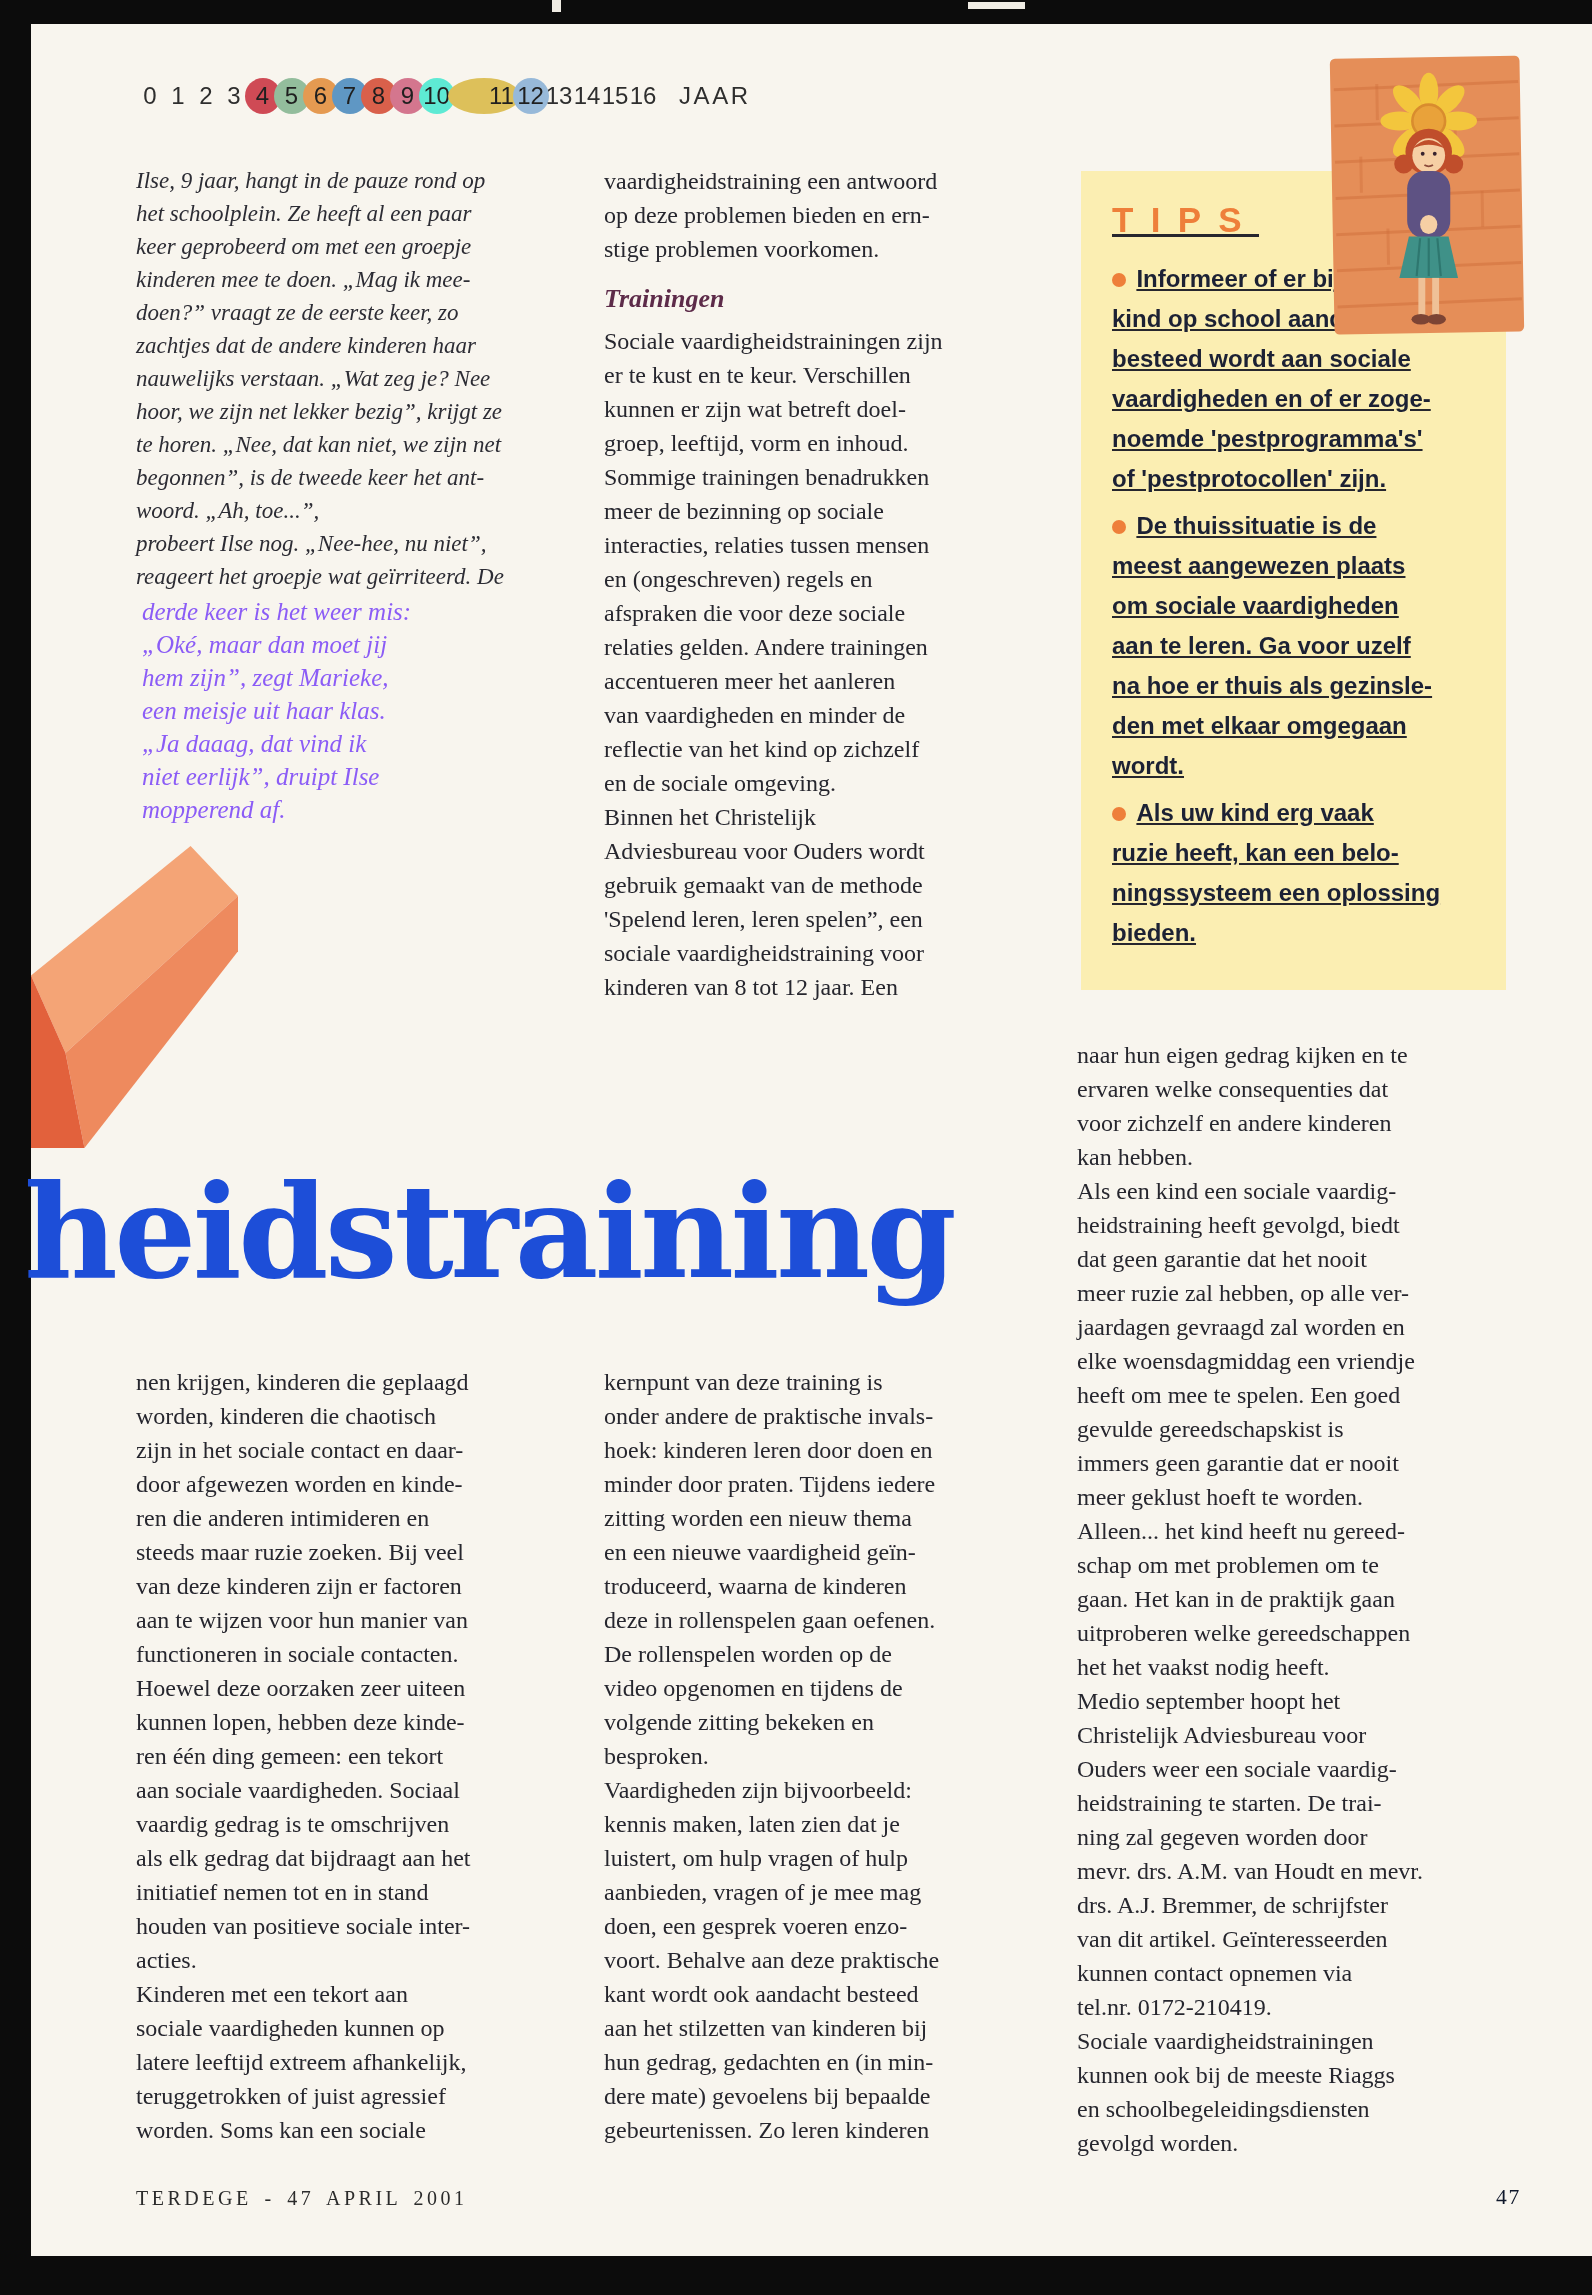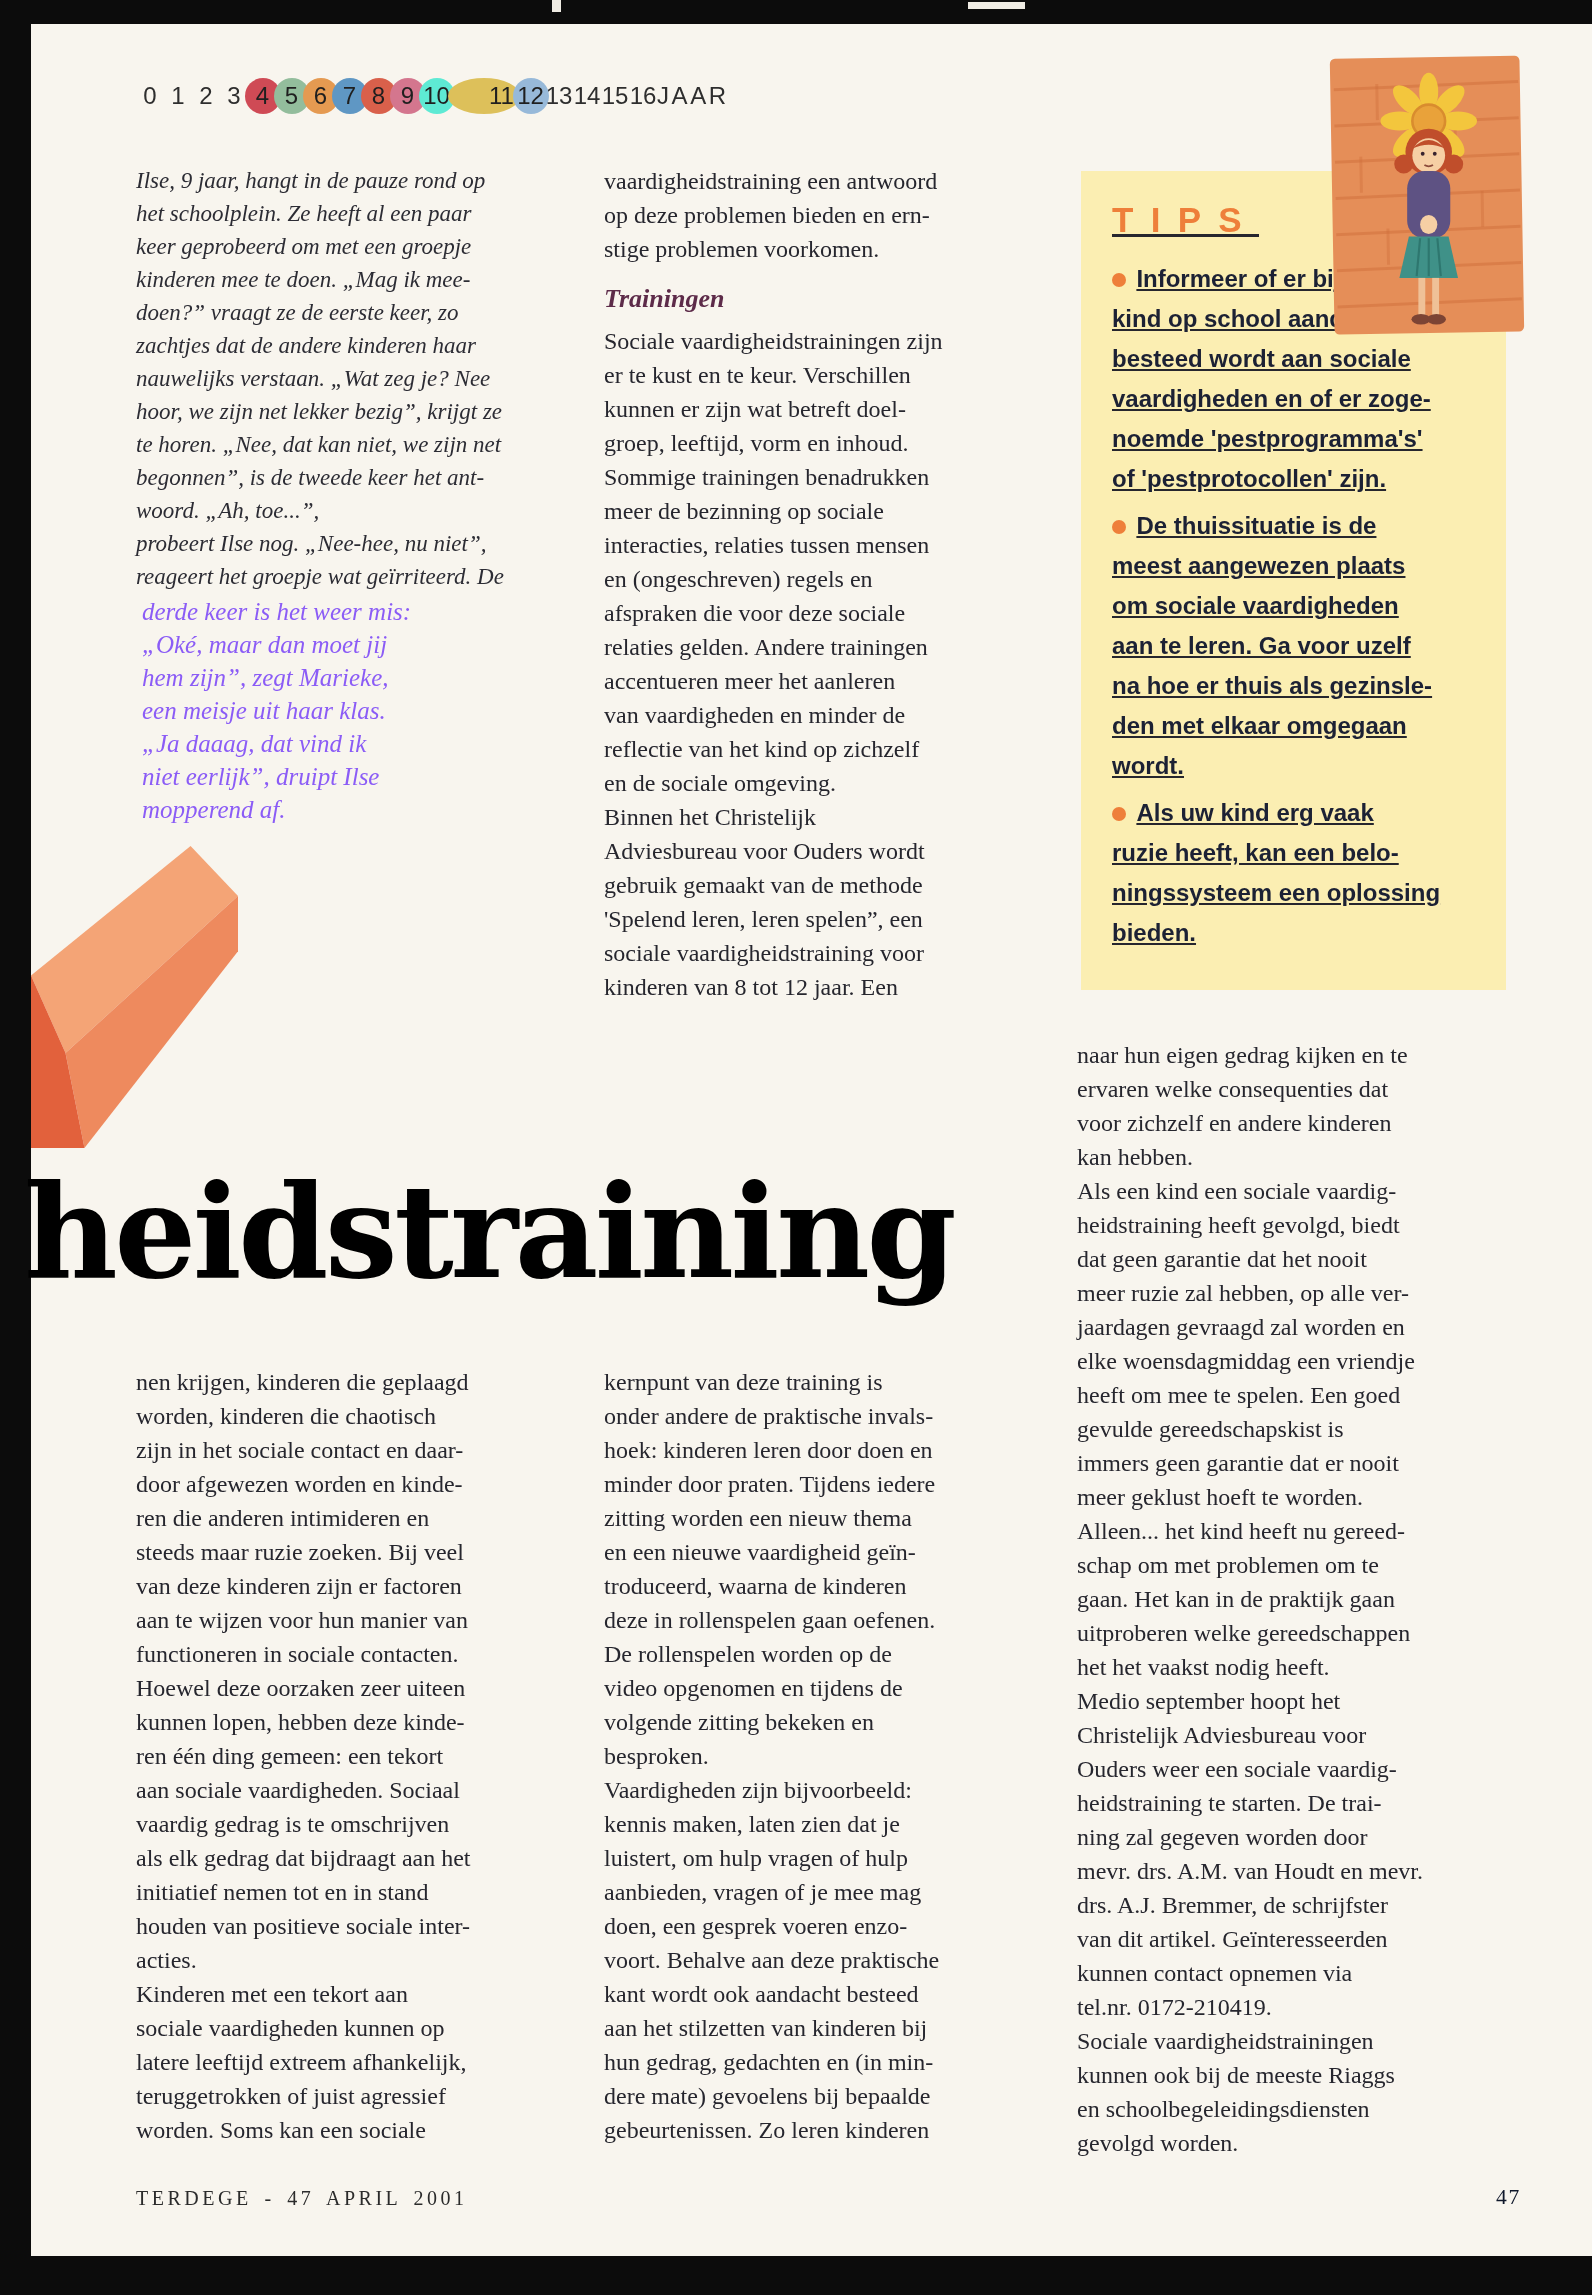--- a/index.html
+++ b/index.html
@@ -12,21 +12,21 @@
   .bar-bottom{position:absolute;left:0;top:2256px;width:1592px;height:40px;background:#0c0c0c;}
   .regmark-a{position:absolute;left:552px;top:0;width:8.6px;height:12px;background:#efece4;}
   .regmark-b{position:absolute;left:968px;top:1.7px;width:57px;height:7.8px;background:#efece4;}
 
   
   .timeline{position:absolute;left:136px;top:78px;display:flex;align-items:center;
             font-family:"Liberation Sans",sans-serif;font-size:24px;color:#2e2e2e;z-index:3;}
   .ages{display:inline-flex;align-items:center;}
   .age{display:inline-flex;width:28px;height:36px;align-items:center;justify-content:center;}
   .age.circled{width:36px;height:36px;border-radius:50%;margin:0 -3.5px;color:#1f1f1f;}
-  .timeline-label{margin-left:0;letter-spacing:2.6px;}
+  .timeline-label{margin-left:22px;letter-spacing:2.6px;}
 
   
   .illustration{position:absolute;left:1327px;top:45px;width:200px;height:302px;z-index:6;}
 
   
   .story{position:absolute;left:136px;top:164px;width:436px;font-style:italic;
          font-size:23px;line-height:33px;color:#2c2c34;z-index:2;}
   .story-tail{position:absolute;left:142px;top:595px;width:311px;text-align:left;
          font-style:italic;font-size:25px;line-height:33px;color:#8b5cf6;z-index:2;}
 
@@ -41,21 +41,21 @@
               letter-spacing:17.3px;color:#ee7f3a;margin-bottom:19px;}
   .tip{font-family:"Liberation Sans",sans-serif;font-weight:bold;font-size:24px;
        line-height:40px;color:#1c2134;margin-bottom:7px;}
   .bullet{display:inline-block;width:14px;height:14px;border-radius:50%;background:#ee7f3a;margin-right:10.4px;}
 
   
   .decor-shape{position:absolute;left:31px;top:846px;width:207px;height:302px;z-index:0;}
 
   
   .headline{position:absolute;left:24px;top:1167px;font-family:"DejaVu Serif",serif;font-weight:bold;
-            font-size:129px;line-height:1;letter-spacing:-3.5px;color:#000000;white-space:nowrap;}
+            font-size:129px;line-height:1;letter-spacing:-3.5px;color:#1d4ed8;white-space:nowrap;}
 
   
   .col{position:absolute;width:436px;font-size:24px;line-height:34px;color:#26262e;}
   .col1{left:136px;top:1365px;}
   .col2{left:604px;top:1365px;}
   .col3{left:1077px;top:1038px;width:431px;}
 
   
   .footer-left{position:absolute;left:136px;top:2187px;font-size:20px;letter-spacing:3.5px;
                word-spacing:4.3px;color:#2b2b2b;}

